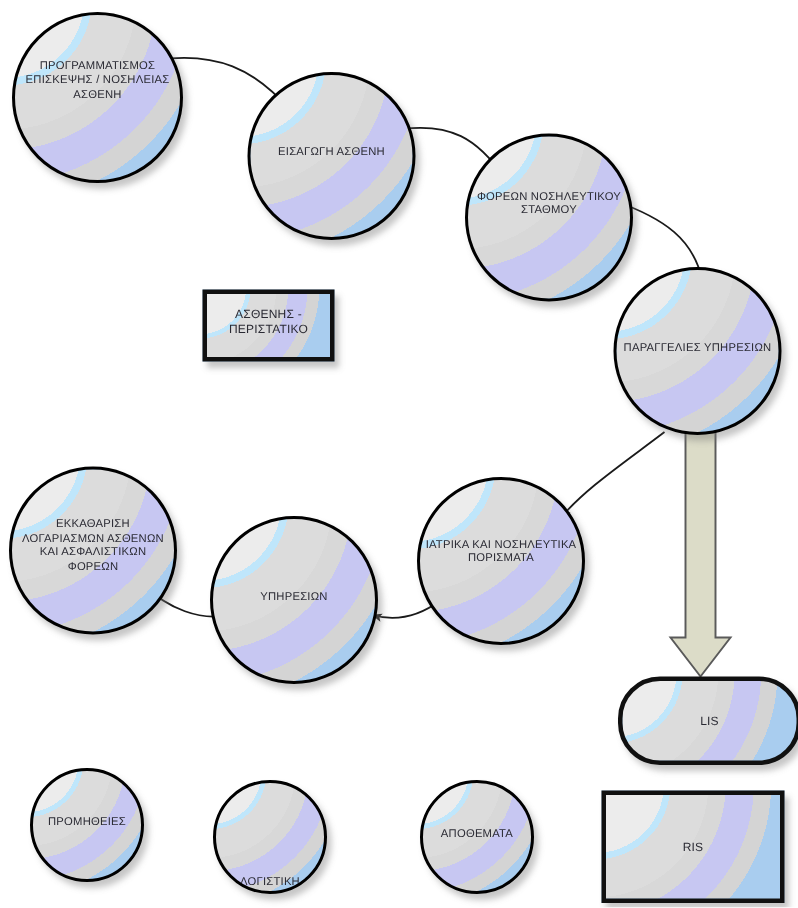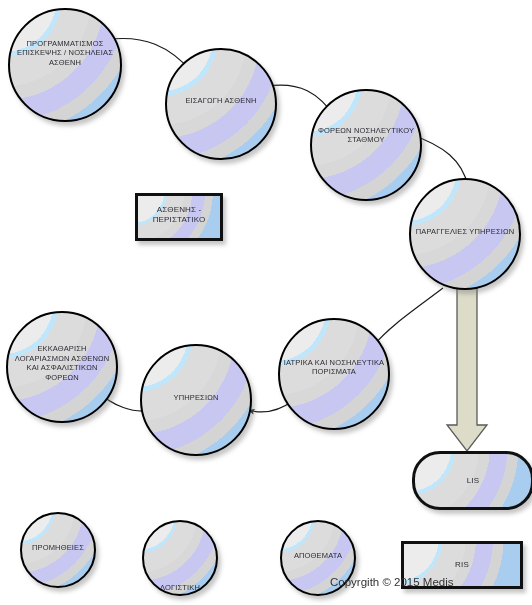--- a/index.html
+++ b/index.html
@@ -148,20 +148,19 @@
       </div>
       <div class="node globe node-circle" style="left: 142px; top: 520px; width: 76px; height: 76px; align-items: flex-end;">
         <div class="node-label" style="transform: translateY(-2px);">ΛΟΓΙΣΤΙΚΗ</div>
       </div>
       <div class="node globe node-circle" style="left: 280px; top: 520px; width: 76px; height: 76px;">
         <div class="node-label" style="transform: translateY(-2px); text-align: right;">ΑΠΟΘΕΜΑΤΑ</div>
       </div>
       <div class="node globe node-rect" style="left: 412px; top: 451px; width: 122px; height: 59px; border-radius: 28px;">
         <div class="node-label rect-label">LIS</div>
       </div>
-      <div class="node globe node-rect" style="left: 401px; top: 541px; width: 122px; height: 48px;">
+      <div class="node globe node-rect" style="left: 401px; top: 527px; width: 122px; height: 75px;">
         <div class="node-label rect-label">RIS</div>
       </div>
     </div>
 
-  <div id="copyright" style="left: 330px; top: 576px;">Copyrgith © 2015 Medis</div>
 
 </div>
 
 </body></html>

